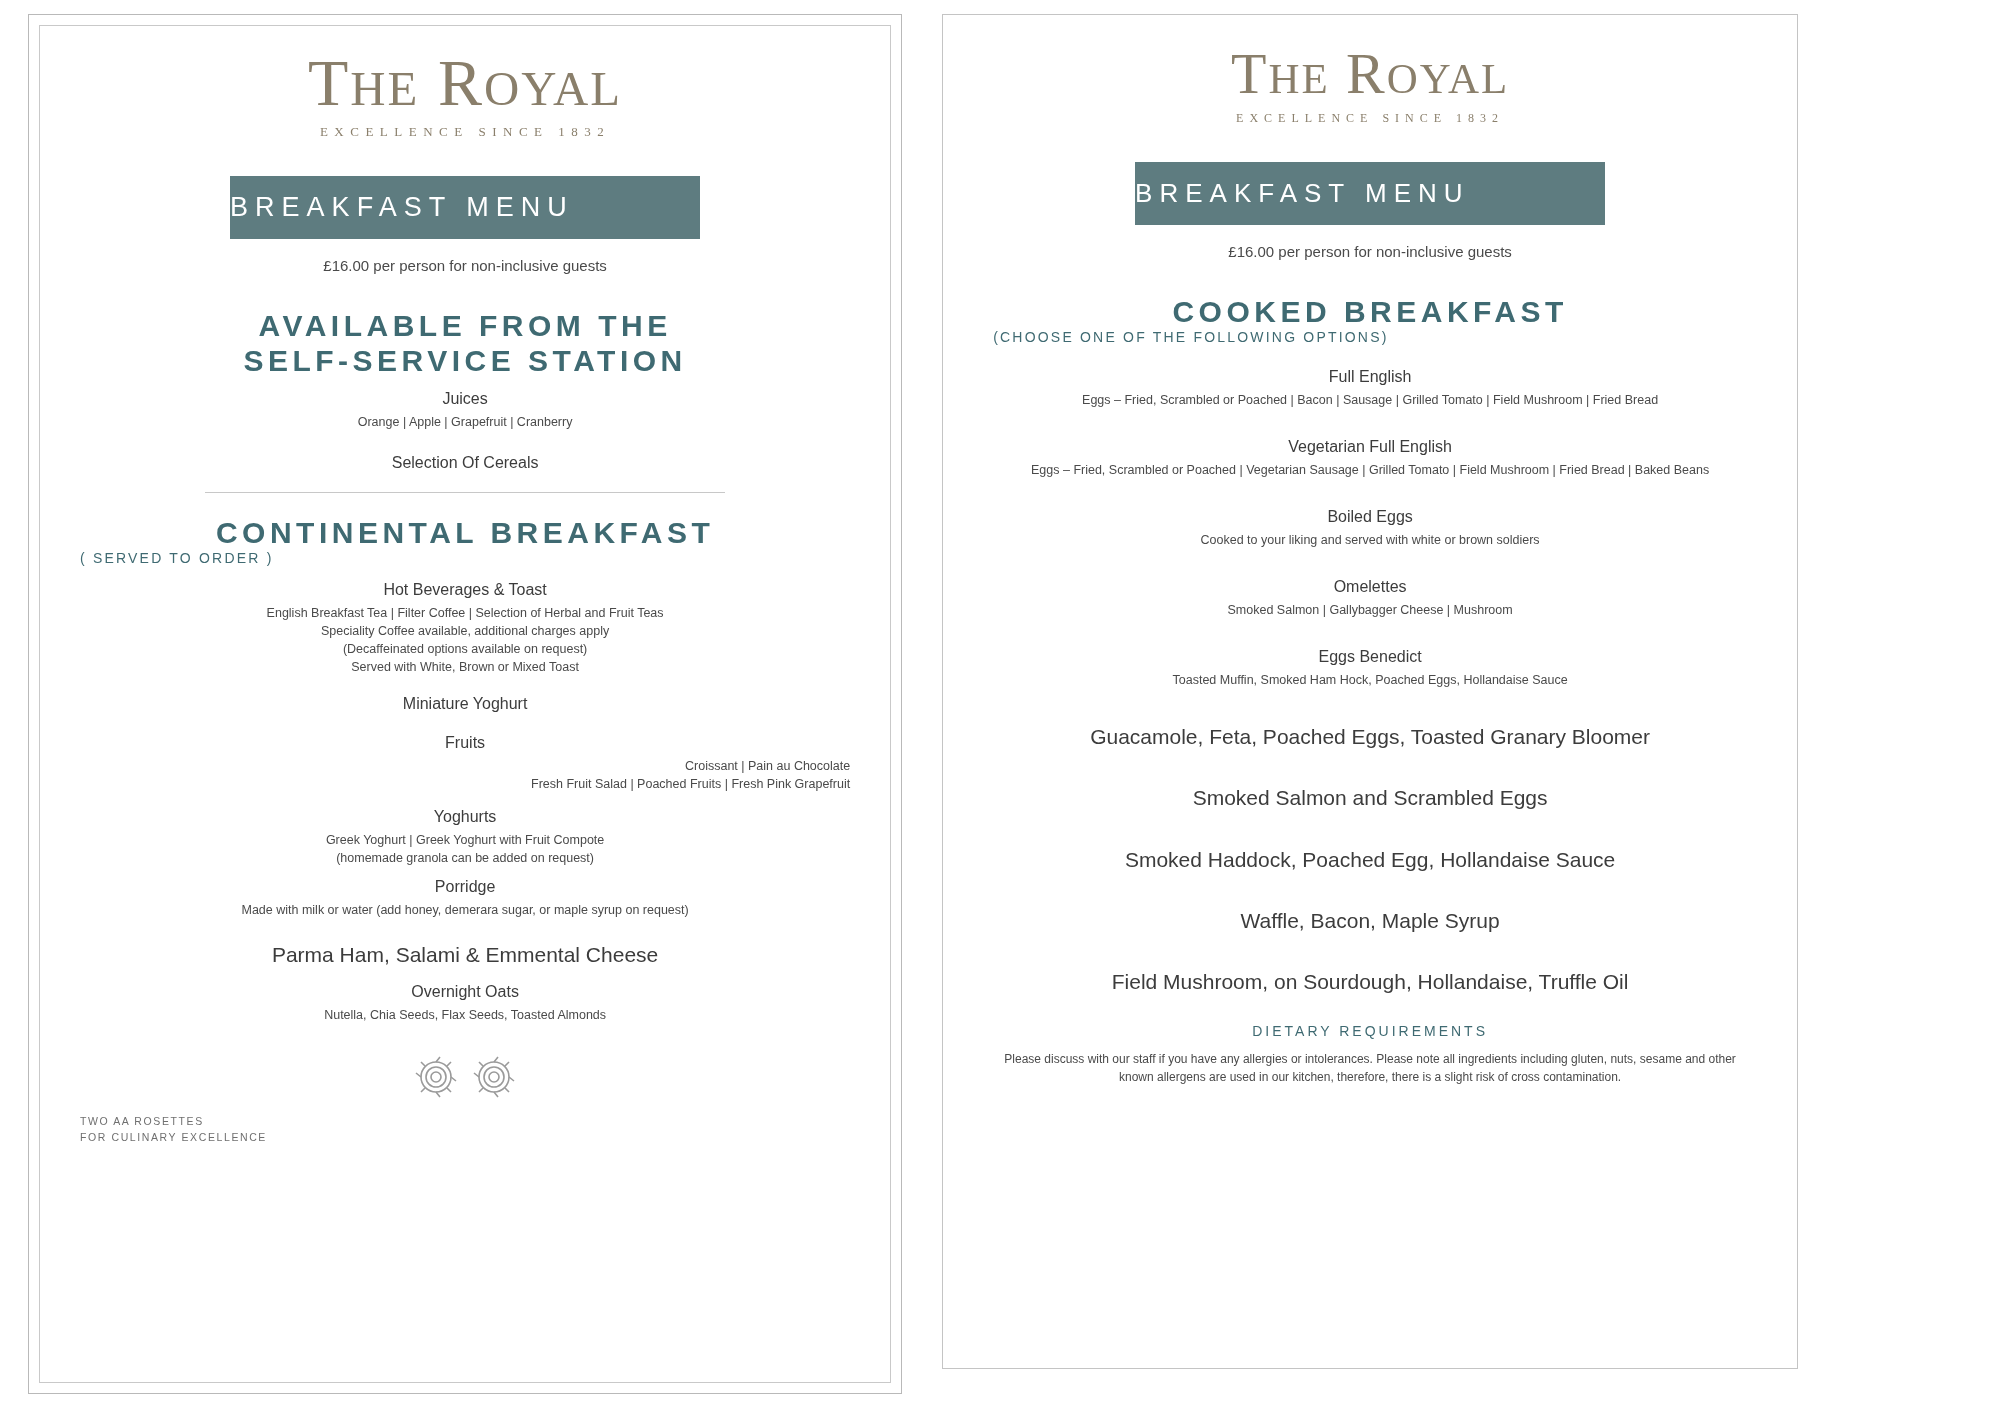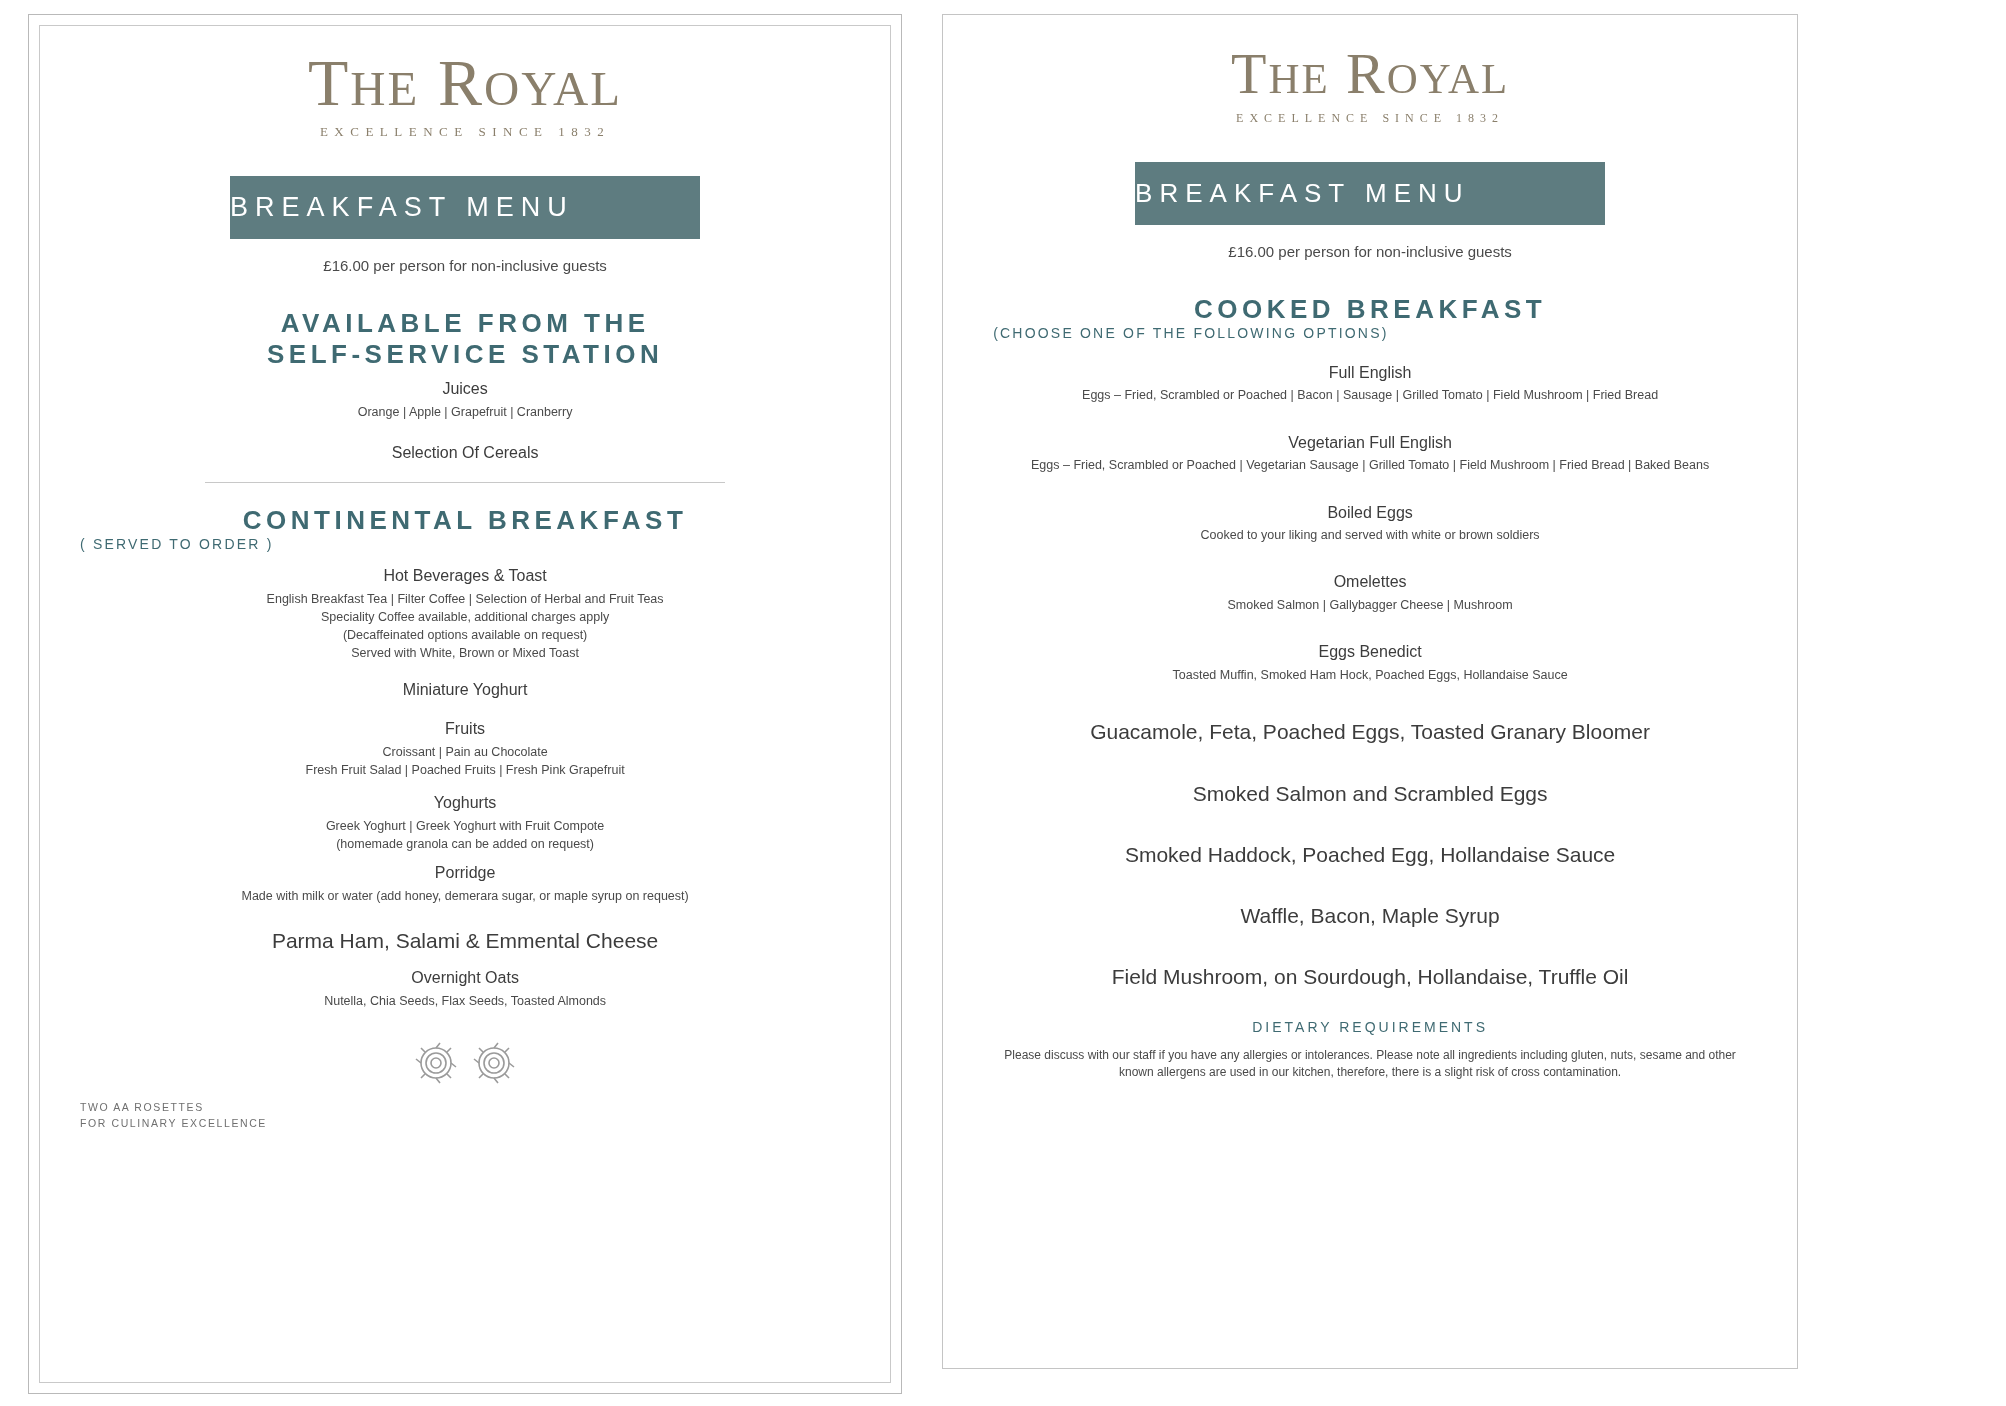--- a/index.html
+++ b/index.html
@@ -93,21 +93,21 @@
     text-align: center;
     font-size: 15px;
     color: #4a4a4a;
     margin-top: 18px;
   }
 
   .section-head {
     text-align: center;
     color: #3f6a72;
     letter-spacing: 4.5px;
-    font-size: 26px;
+    font-size: 30px;
     font-weight: bold;
     line-height: 1.18;
   }
   .section-sub {
     color: #3f6a72;
     letter-spacing: 2.2px;
     font-size: 14px;
   }
 
   .item {
@@ -227,21 +227,21 @@
         </div>
 
         <div class="sp-18"></div>
         <div class="item">
           <div class="item-name">Miniature Yoghurt</div>
         </div>
 
         <div class="sp-18"></div>
         <div class="item">
           <div class="item-name">Fruits</div>
-          <div class="item-desc" style="white-space: pre-line;">Croissant | Pain au Chocolate
+          <div class="item-desc" style="white-space: pre-line; text-align: right;">Croissant | Pain au Chocolate
 Fresh Fruit Salad | Poached Fruits | Fresh Pink Grapefruit</div>
         </div>
 
         <div class="sp-14"></div>
         <div class="item">
           <div class="item-name">Yoghurts</div>
           <div class="item-desc" style="white-space: pre-line;">Greek Yoghurt | Greek Yoghurt with Fruit Compote
 (homemade granola can be added on request)</div>
         </div>
 

